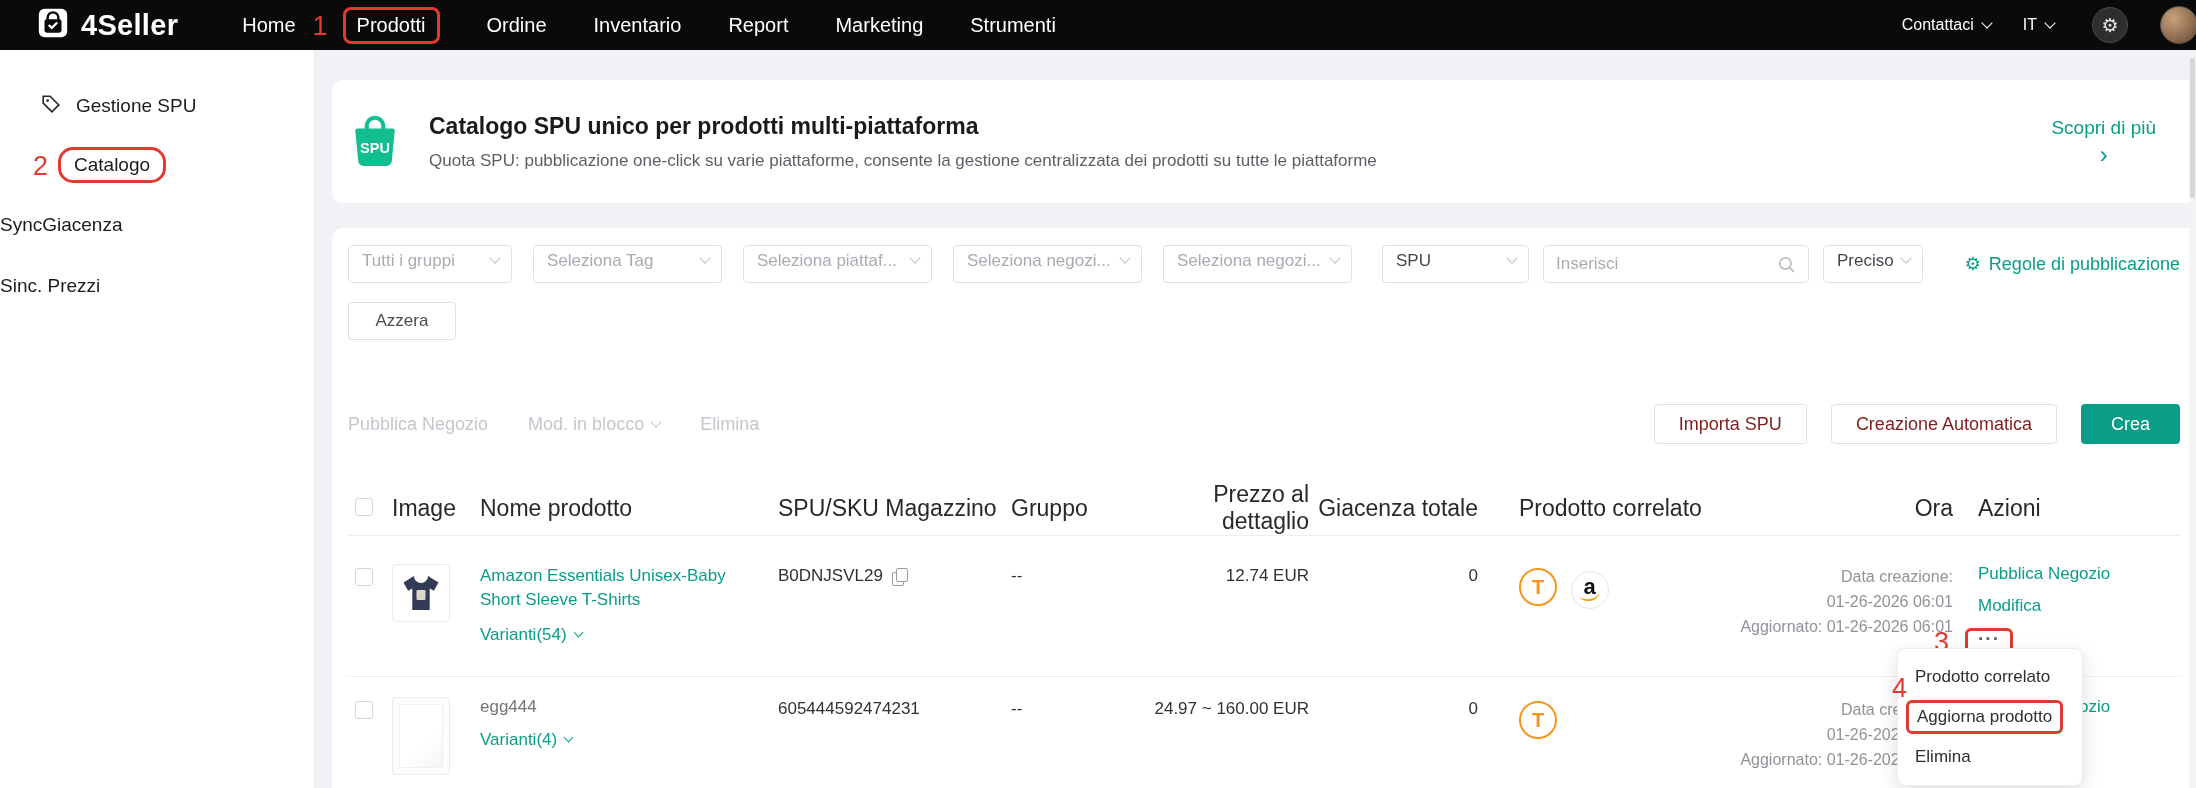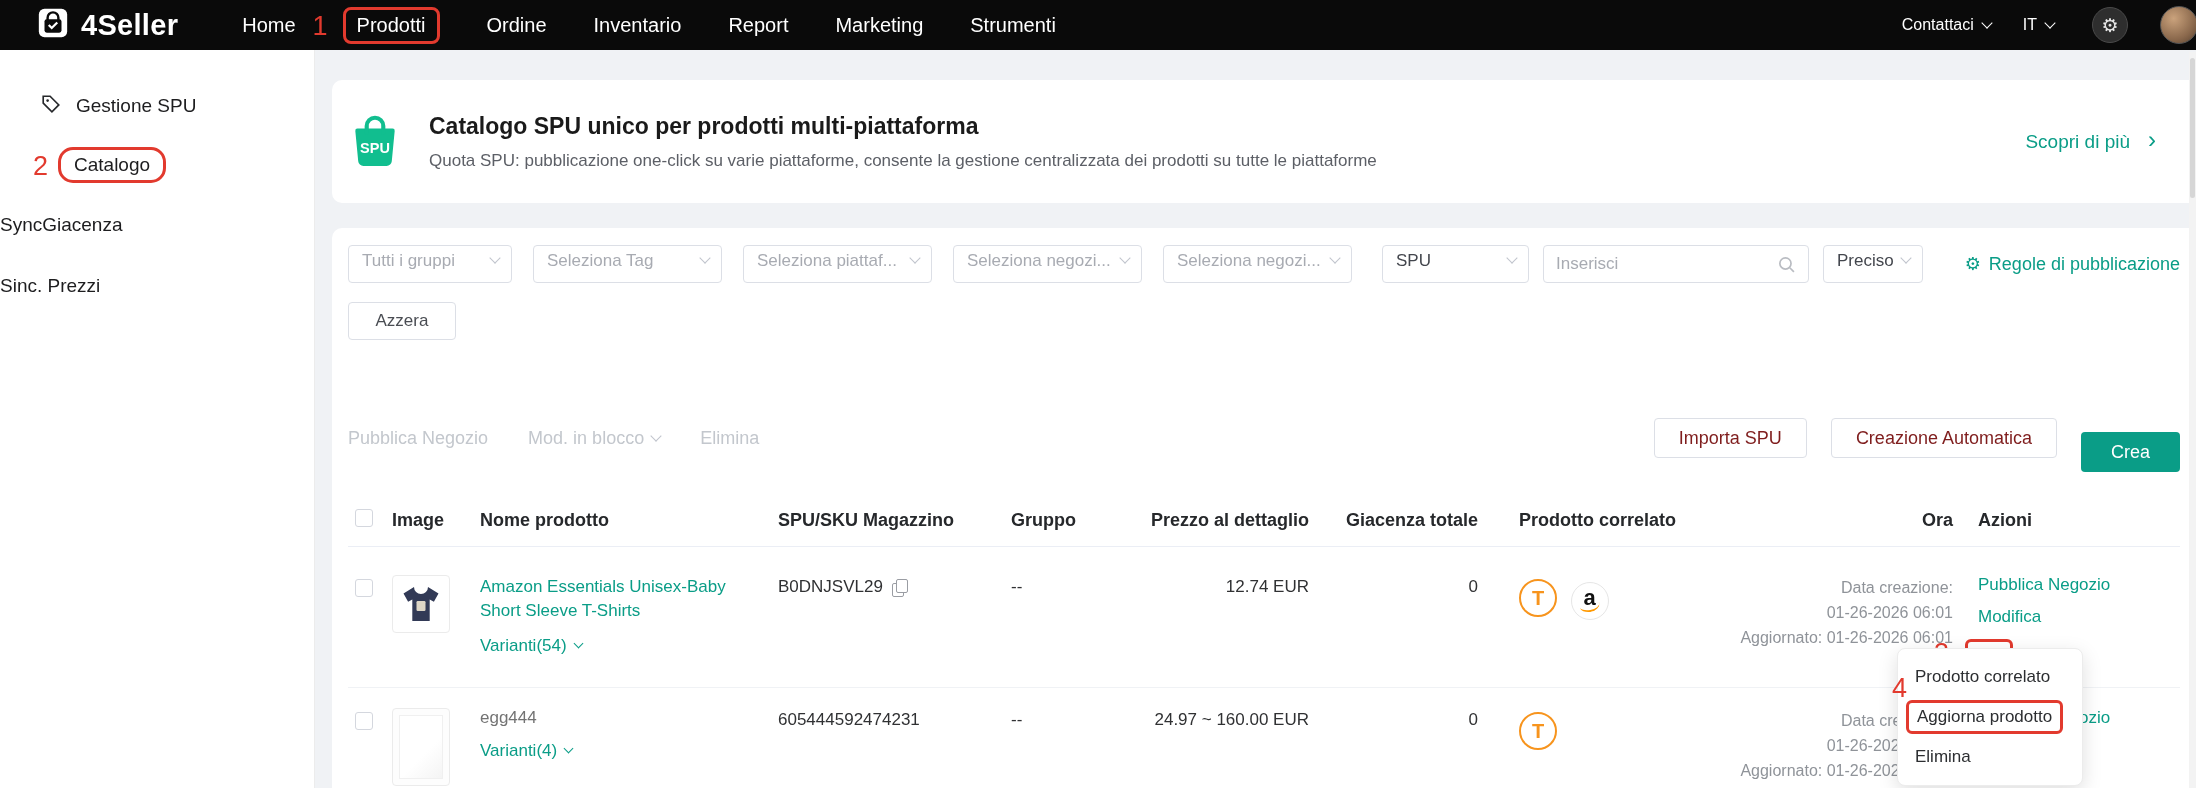--- a/index.html
+++ b/index.html
@@ -41,52 +41,52 @@
   .side-item.plain1{margin-top:20px;}
   .side-item.plain2{margin-top:21px;}
   .anno-side{position:absolute;left:33px;top:8px;}
   .side-anno-box{border-radius:15px;padding:4px 13px;}
 
   
   .main{position:absolute;top:50px;left:332px;width:1864px;height:738px;}
   .banner{position:absolute;top:30px;left:0;width:1864px;height:123px;background:#fff;border-radius:10px 0 0 10px;display:flex;align-items:center;padding:0 40px 0 14px;gap:25px;}
   .banner-text .b-title{font-size:23px;font-weight:700;color:#1a1a1a;}
   .banner-text .b-sub{font-size:17px;color:#5c5f66;margin-top:11px;}
-  .more-link{margin-left:auto;color:var(--accent);font-size:19px;display:flex;align-items:center;gap:18px;cursor:pointer;text-decoration:none;white-space:nowrap;}
+  .more-link{margin-left:auto;color:var(--accent);font-size:19px;display:flex;align-items:center;gap:7px;cursor:pointer;text-decoration:none;white-space:nowrap;flex-direction:column;}
   .more-link .gt{font-size:24px;line-height:1;margin-top:-3px;}
 
   .card{position:absolute;top:178px;left:0;width:1864px;height:560px;background:#fff;border-radius:10px 0 0 0;padding:17px 16px 0 16px;}
 
   
   .filters-row{display:flex;align-items:center;gap:21px;}
   .select{height:38px;border:1px solid #dcdfe6;border-radius:4px;background:#fff;display:flex;align-items:center;justify-content:space-between;padding:0 12px 7px 13px;font-size:17px;cursor:pointer;white-space:nowrap;overflow:hidden;}
   .ph{color:#a8abb2;}
   .val{color:#43464d;}
   .w164{width:164px;} .w189{width:189px;} .w147{width:147px;} .w100{width:100px;}
   .search-group{display:flex;align-items:center;gap:14px;margin-left:9px;}
   .input-wrap{width:266px;height:38px;border:1px solid #dcdfe6;border-radius:4px;display:flex;align-items:center;padding:0 12px;background:#fff;}
   .input-wrap input{border:none;outline:none;flex:1;font-size:17px;font-family:inherit;color:#303133;min-width:0;background:transparent;}
   .input-wrap input::placeholder{color:#a8abb2;}
   .rules-link{margin-left:auto;color:var(--accent);font-size:18px;display:flex;align-items:center;gap:8px;cursor:pointer;text-decoration:none;white-space:nowrap;}
   .filters-row2{margin-top:19px;}
   .btn{height:40px;border-radius:4px;font-size:18px;display:inline-flex;align-items:center;justify-content:center;cursor:pointer;font-family:inherit;}
   .btn-reset{width:108px;height:38px;background:#fff;border:1px solid #dcdfe6;color:#4a4d53;font-size:17px;}
   .btn-plain{background:#fff;border:1px solid #dcdfe6;color:#7f1d1d;padding:0 24px;}
-  .btn-primary{background:var(--accent);border:none;color:#fff;padding:16px 30px;margin-top:28px;}
+  .btn-primary{background:var(--accent);border:none;color:#fff;padding:16px 30px;}
 
   
   .actionbar{margin-top:64px;display:flex;align-items:center;}
   .disabled-actions{display:flex;align-items:center;gap:40px;font-size:18px;color:#c3c7cd;}
   .dis-item{display:flex;align-items:center;gap:8px;cursor:not-allowed;white-space:nowrap;}
   .right-actions{margin-left:auto;display:flex;align-items:center;gap:24px;}
 
   
   .spu-table{margin-top:37px;}
   .grid{display:grid;grid-template-columns:44px 88px 298px 233px 120px 178px 169px 242px 233px 227px;}
-  .thead{padding-bottom:14px;border-bottom:1px solid #ebeef5;font-size:18px;font-weight:700;color:#26282b;align-items:center;}
+  .thead{border-bottom:1px solid #ebeef5;font-size:23px;font-weight:400;color:#26282b;align-items:center;}
   .t-right{text-align:right;}
   .c-platforms{padding-left:41px;}
   .c-actions{padding-left:25px;}
   .checkbox{width:18px;height:18px;border:1.5px solid #d4d7de;border-radius:3px;background:#fff;display:inline-block;cursor:pointer;}
   .c-check{padding-left:7px;}
 
   .trow{position:relative;border-bottom:1px solid #f0f2f5;font-size:17px;color:#303133;}
   .row1{padding-top:28px;padding-bottom:18px;}
   .row2{padding-top:20px;padding-bottom:16px;}
   .row1 .checkbox,.row2 .checkbox{margin-top:4px;}

